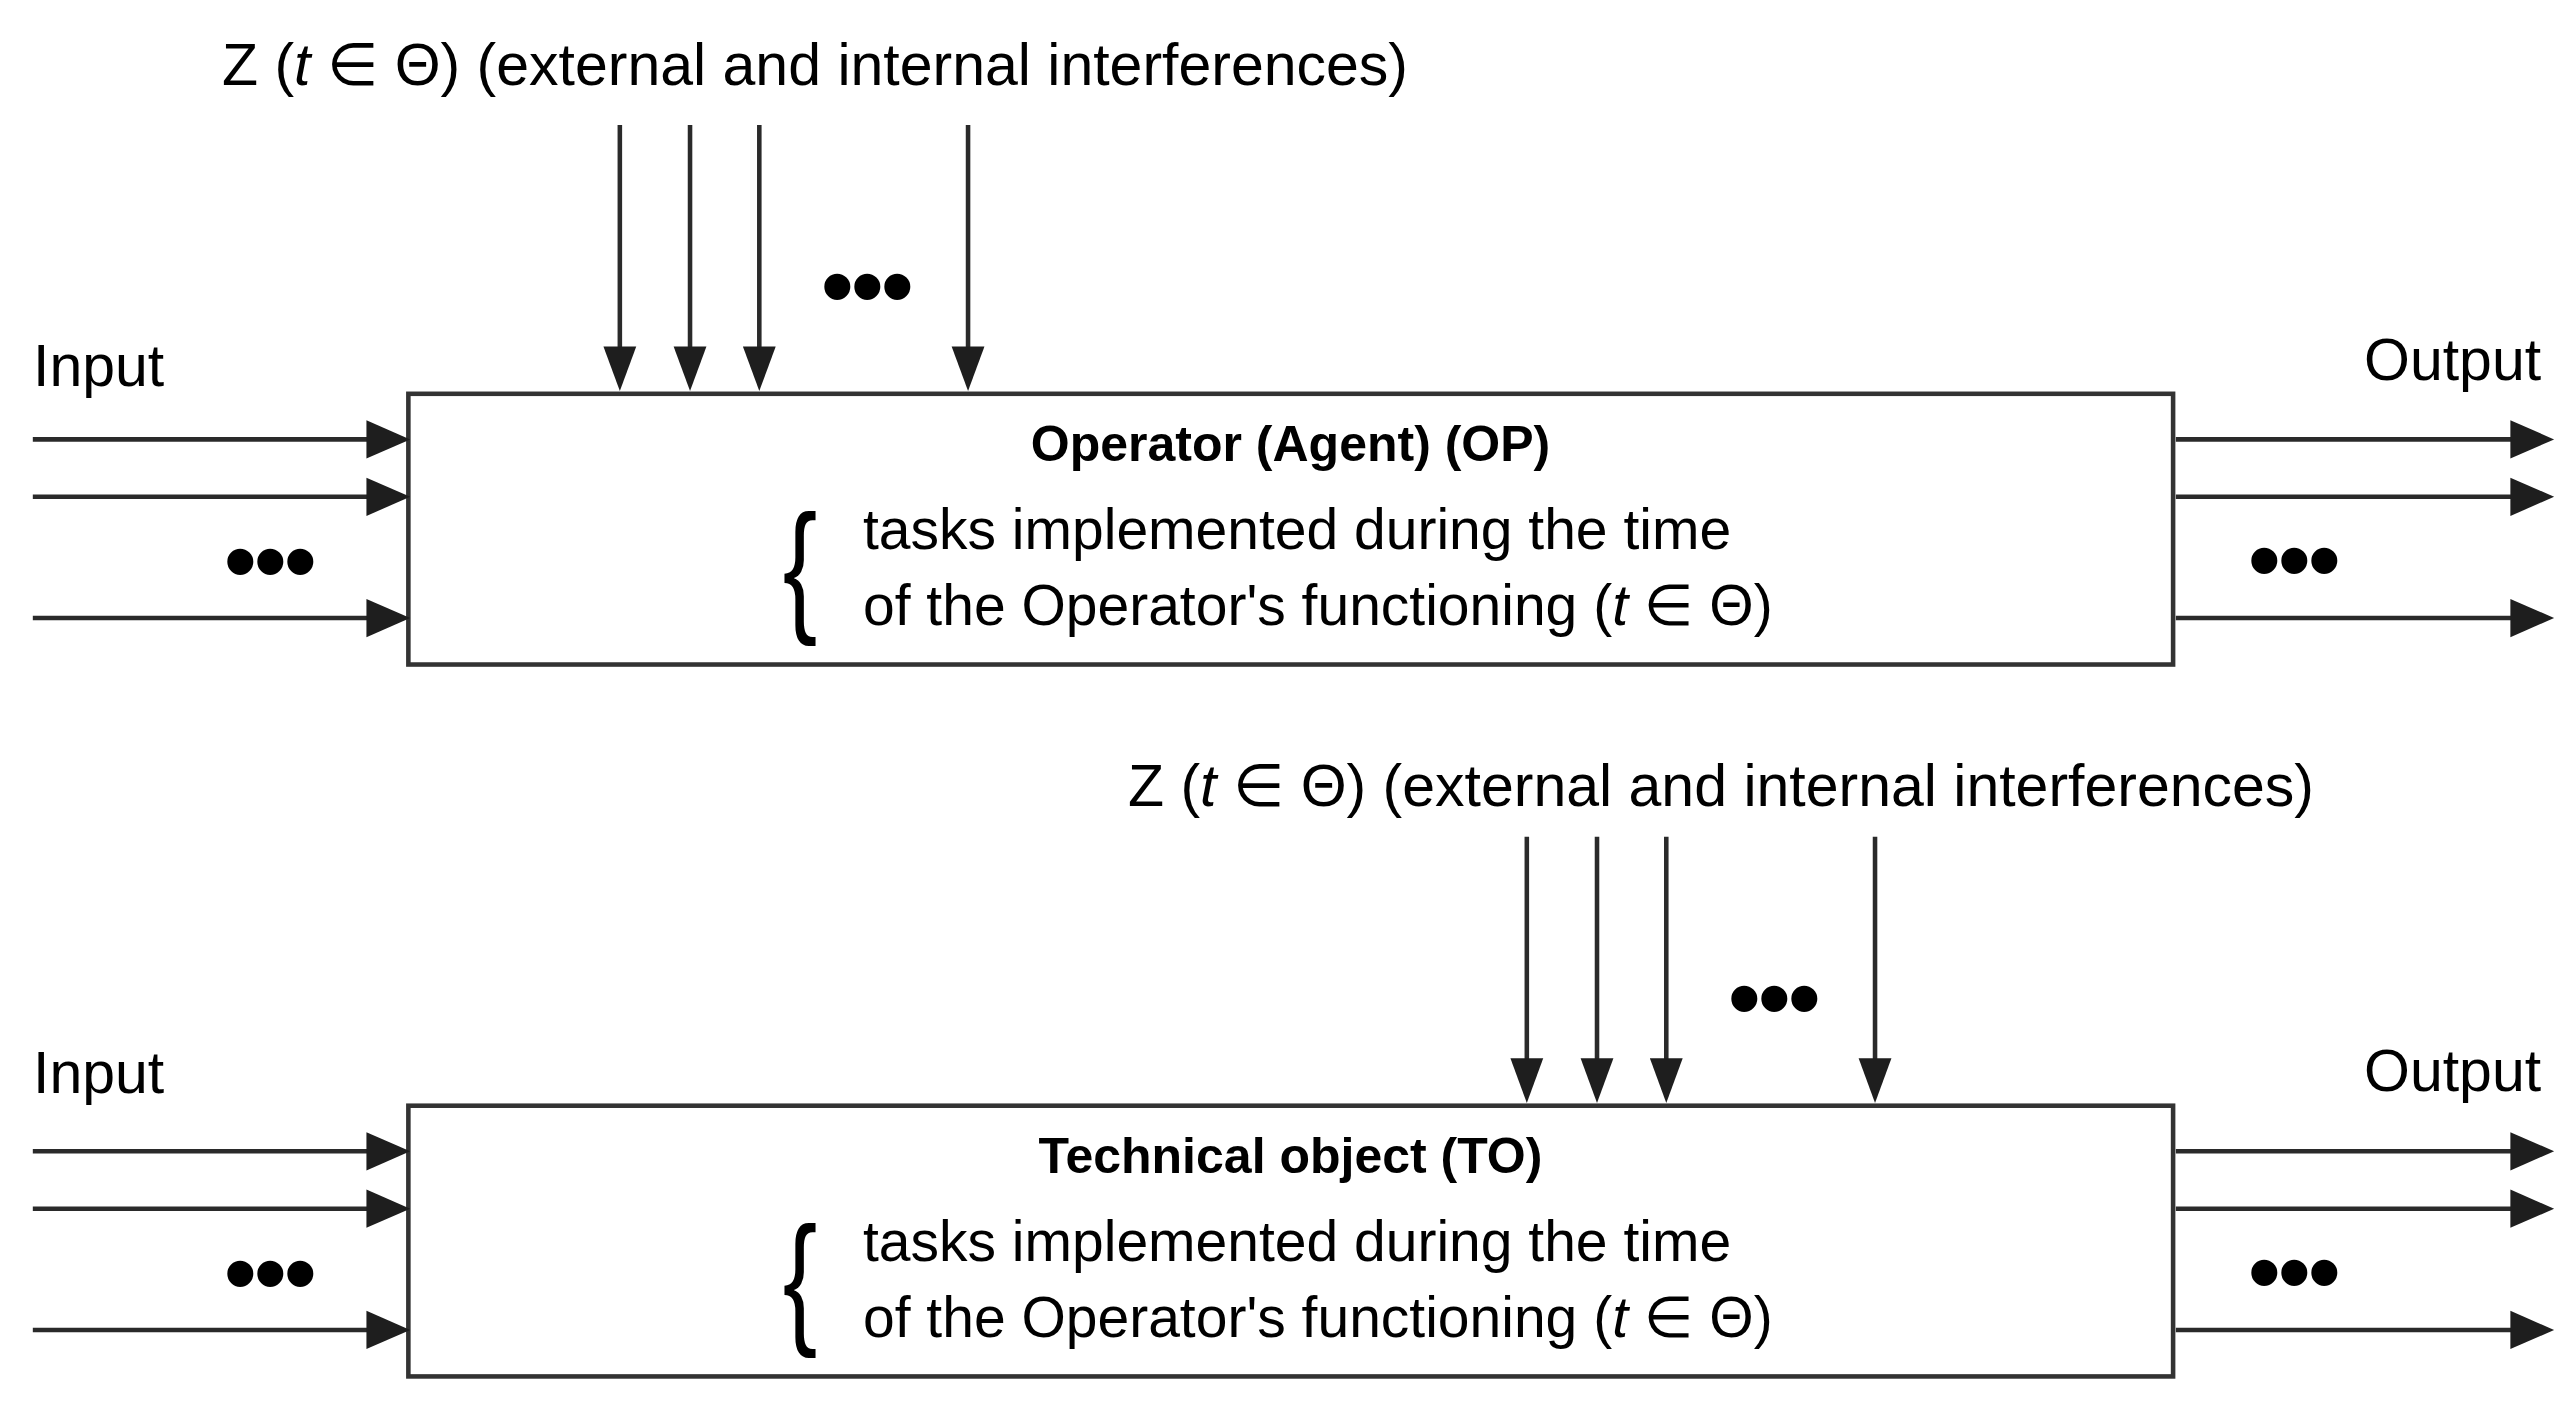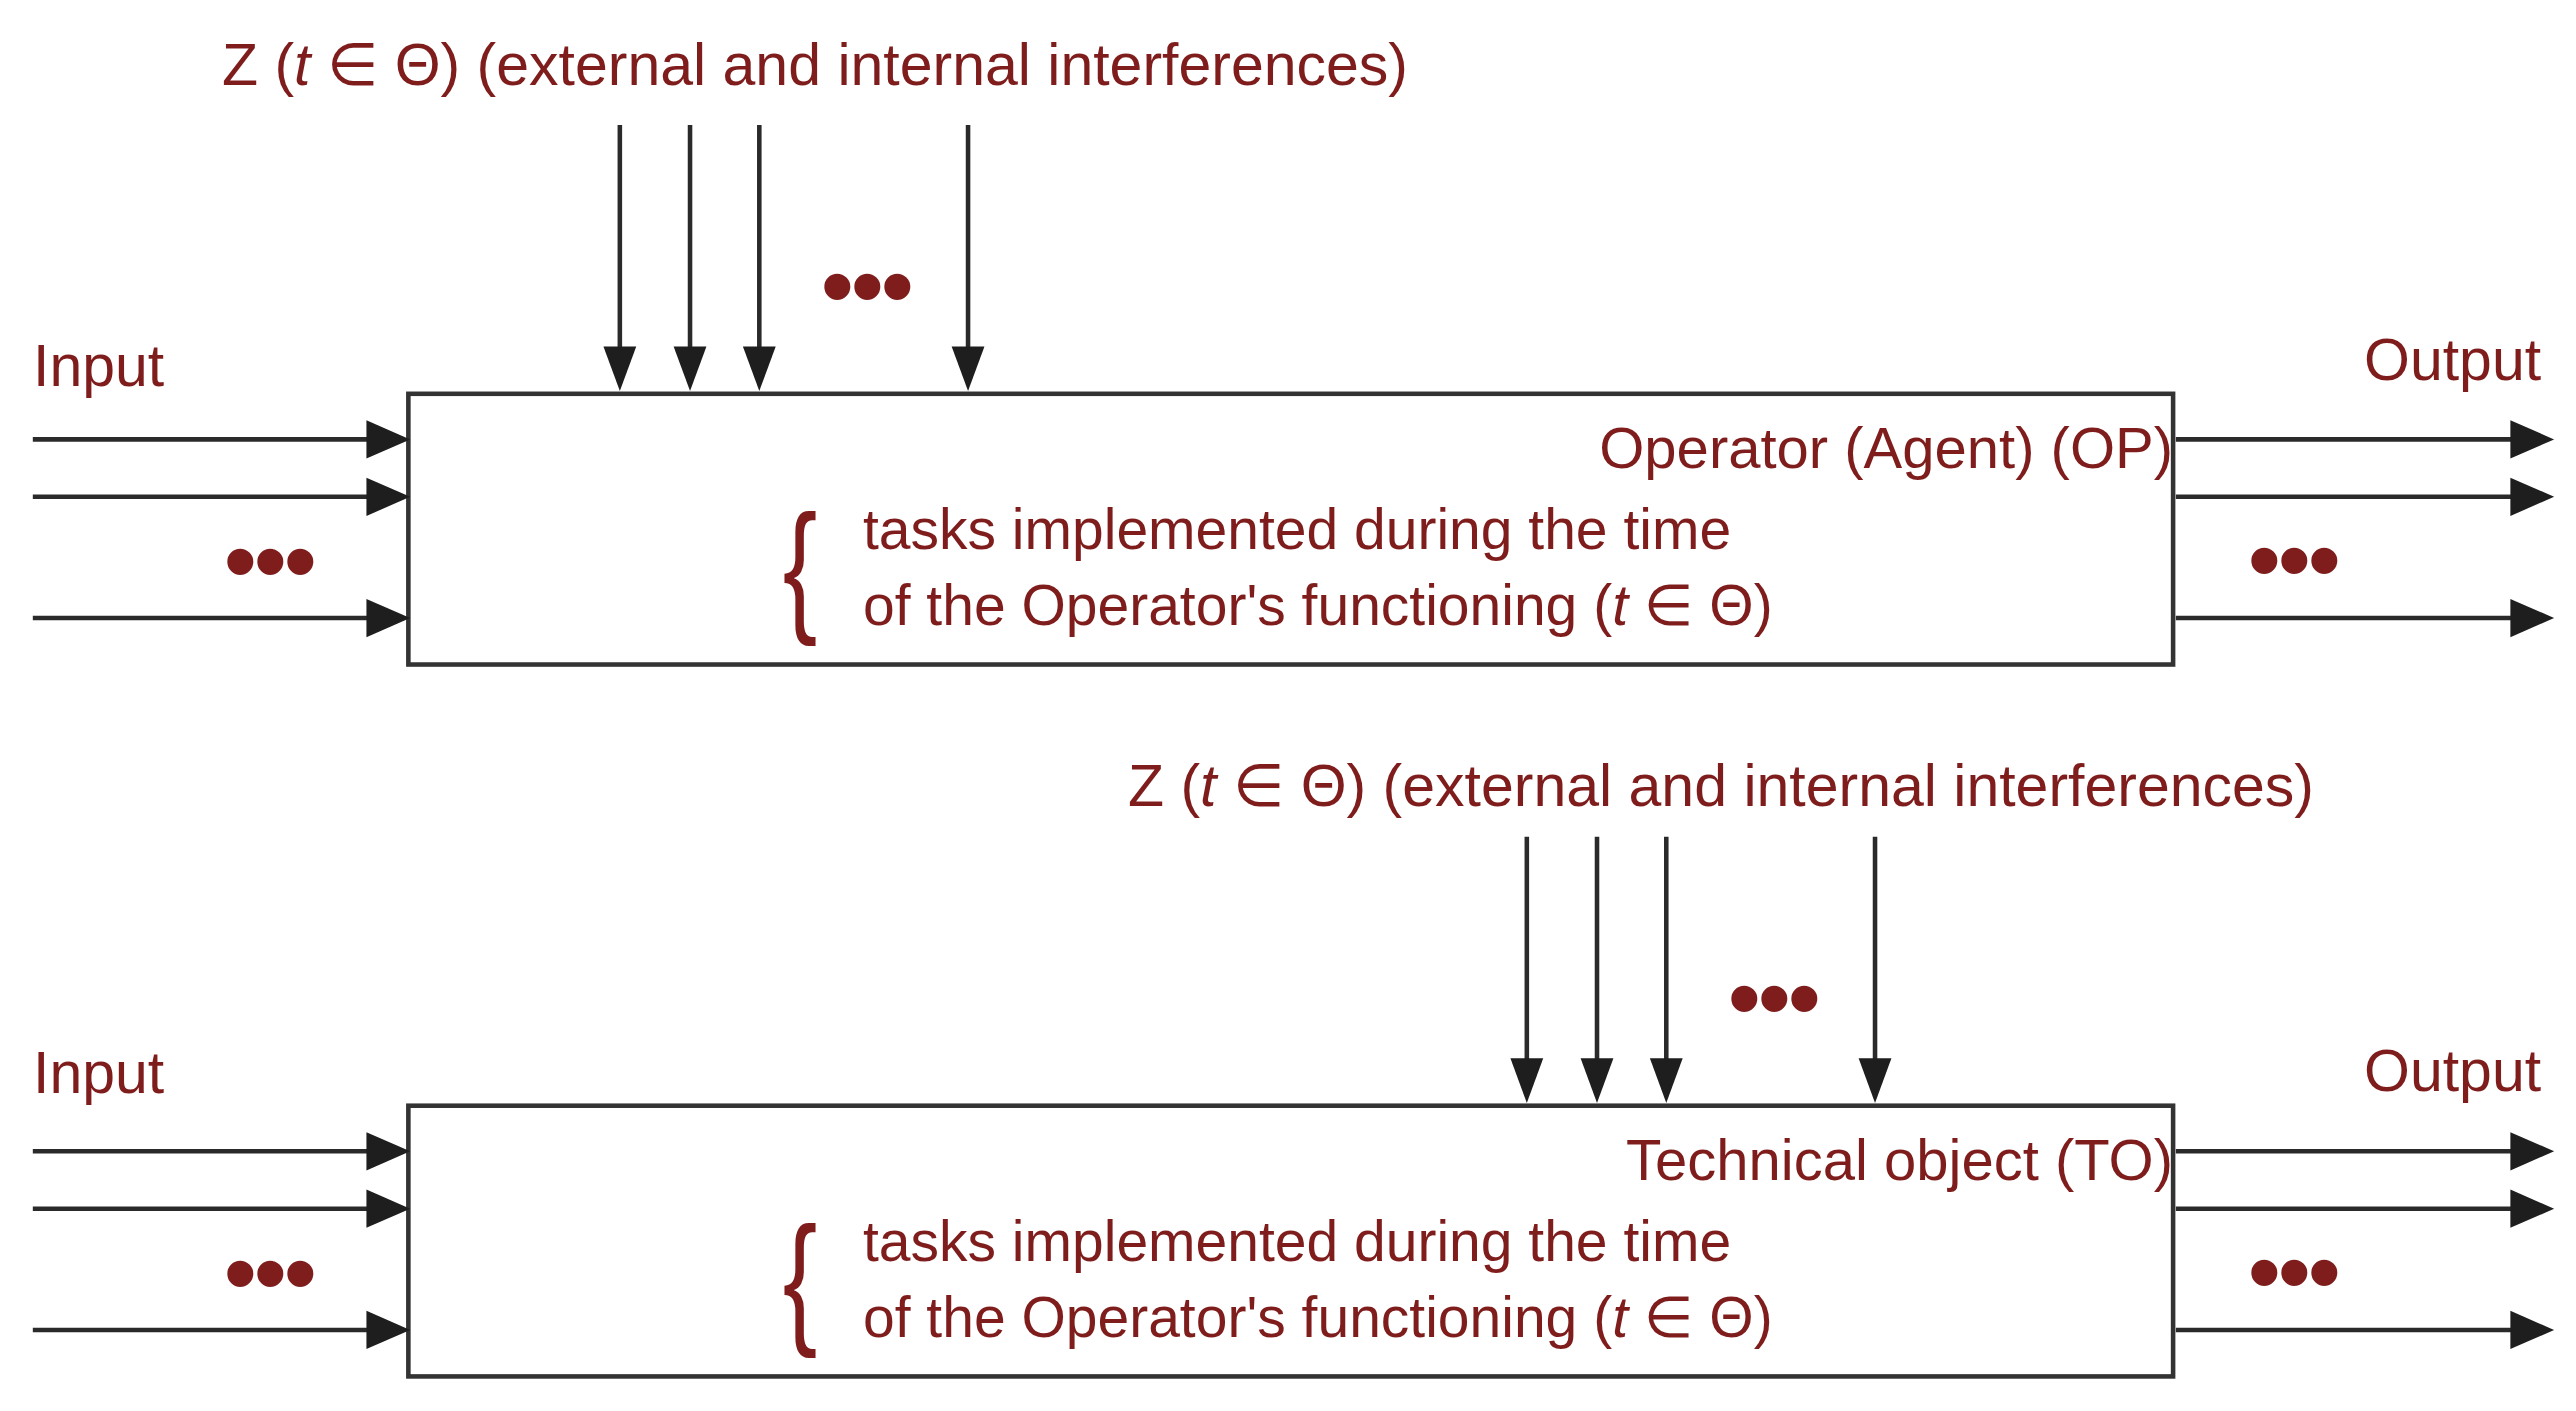--- a/index.html
+++ b/index.html
@@ -2,21 +2,21 @@
 <html style="font-size:14.6px"><head>
 <meta charset="utf-8">
 <style>
   html, body { margin: 0; padding: 0; background: #ffffff; }
   .canvas {
     position: relative;
     width: 2576px;
     height: 1412px;
     background: #ffffff;
     font-family: "Liberation Sans", sans-serif;
-    color: #7f1d1d;
+    color: #000000;
     overflow: hidden;
   }
   svg.shape-layer {
     position: absolute;
     left: 0; top: 0;
     width: 2576px; height: 1412px;
   }
   .shape-layer line { stroke: #2a2a2a; stroke-width: 5; }
   .shape-layer polygon { fill: #1e1e1e; stroke: none; }
   .shape-layer rect.box { fill: #ffffff; stroke: #333333; stroke-width: 5; }
@@ -26,23 +26,23 @@
     font-size: 59px;
     line-height: 1;
     white-space: nowrap;
   }
   .lbl .it, .task .it { font-style: italic; }
 
   .box-title {
     position: absolute;
     left: 408px;
     width: 1765px;
-    text-align: right;
-    font-size: 58px;
-    font-weight: normal;
+    text-align: center;
+    font-size: 50px;
+    font-weight: bold;
     line-height: 1;
     white-space: nowrap;
   }
   .task {
     position: absolute;
     left: 863px;
     font-size: 57px;
     line-height: 1;
     white-space: nowrap;
   }

